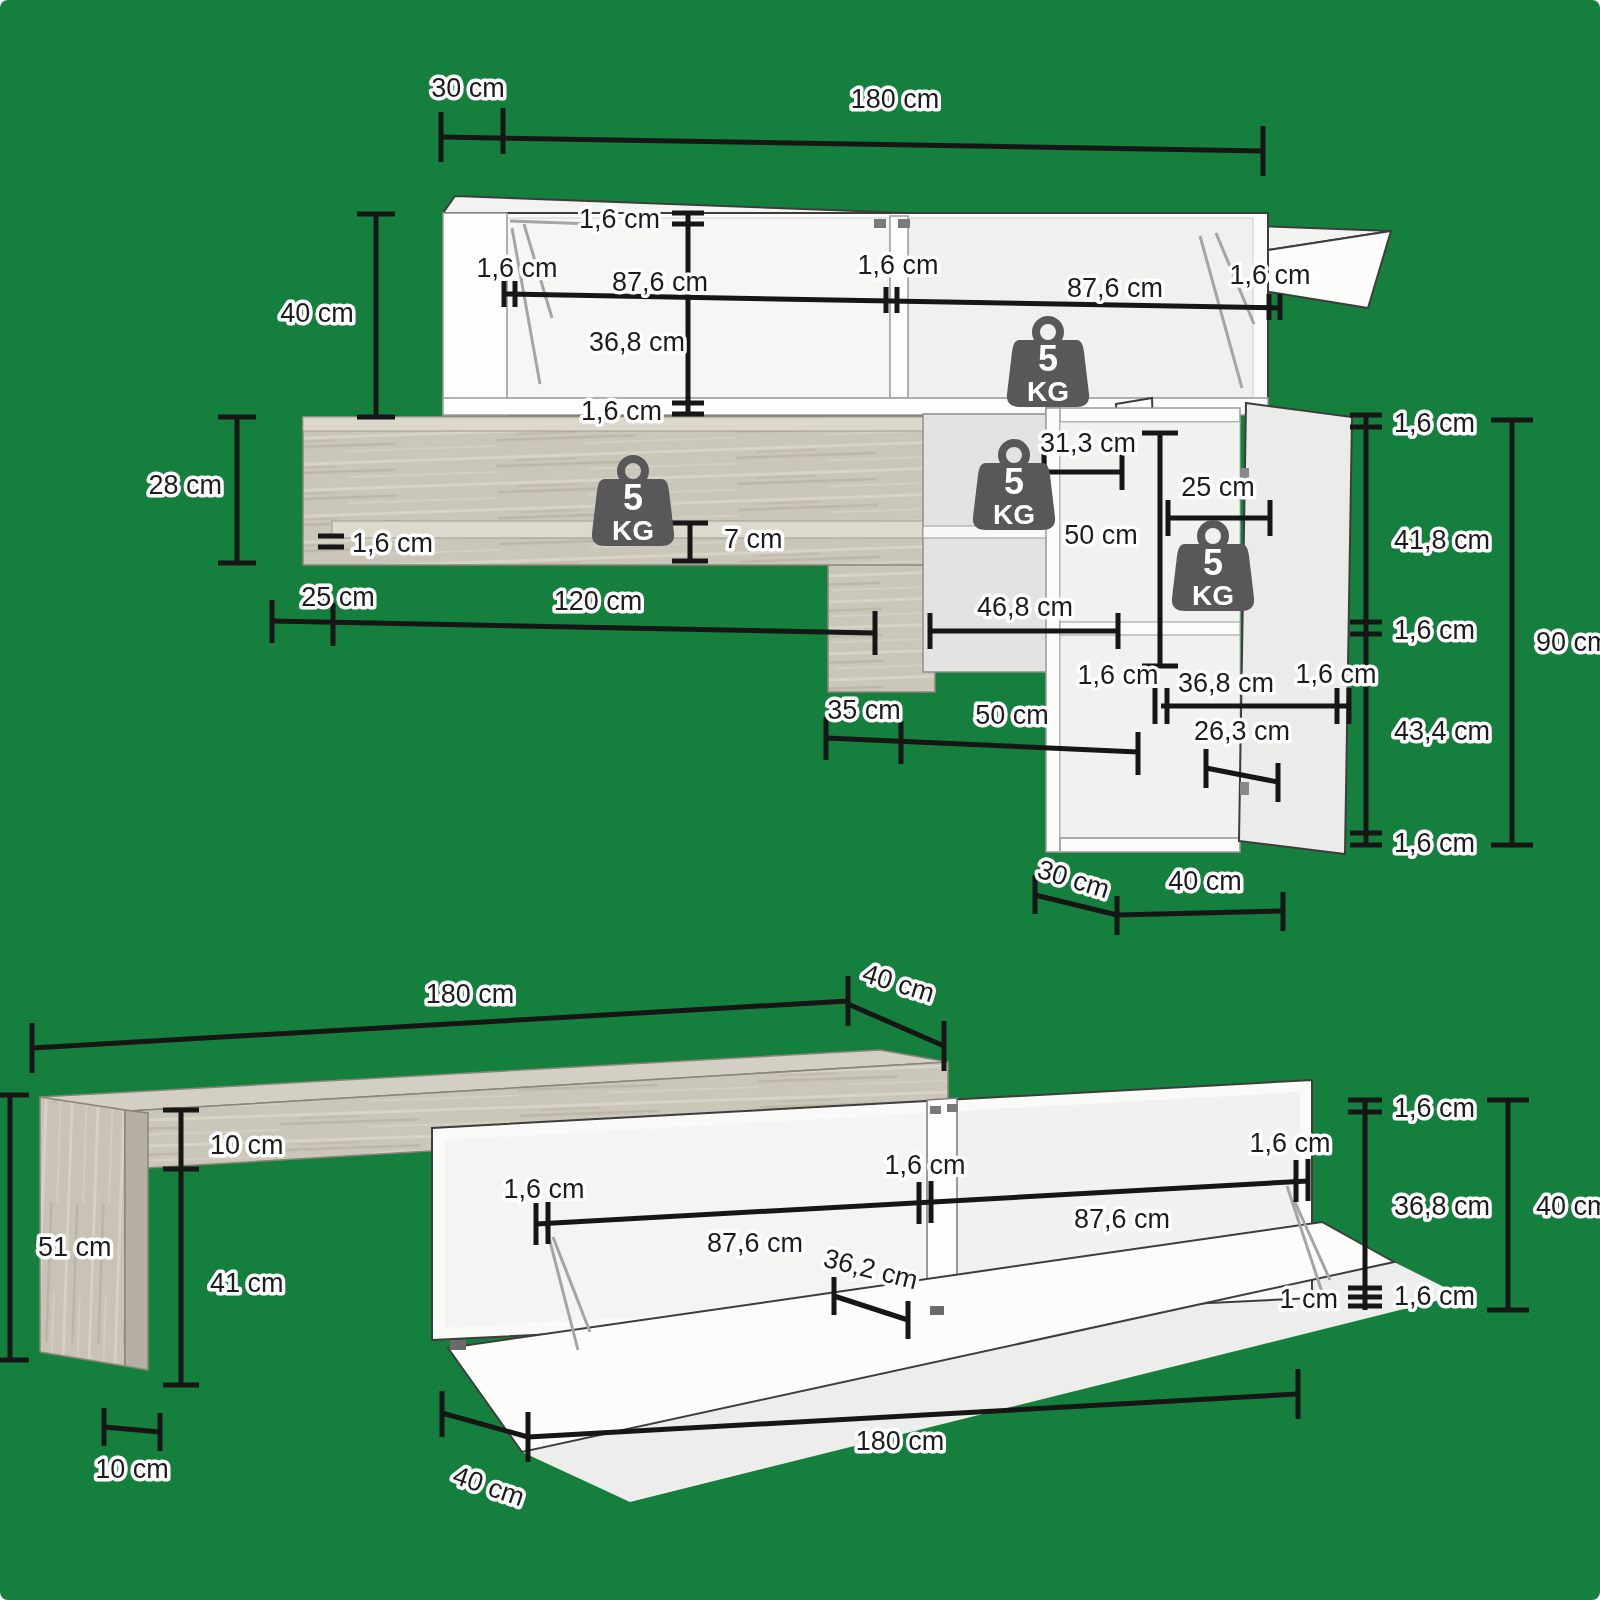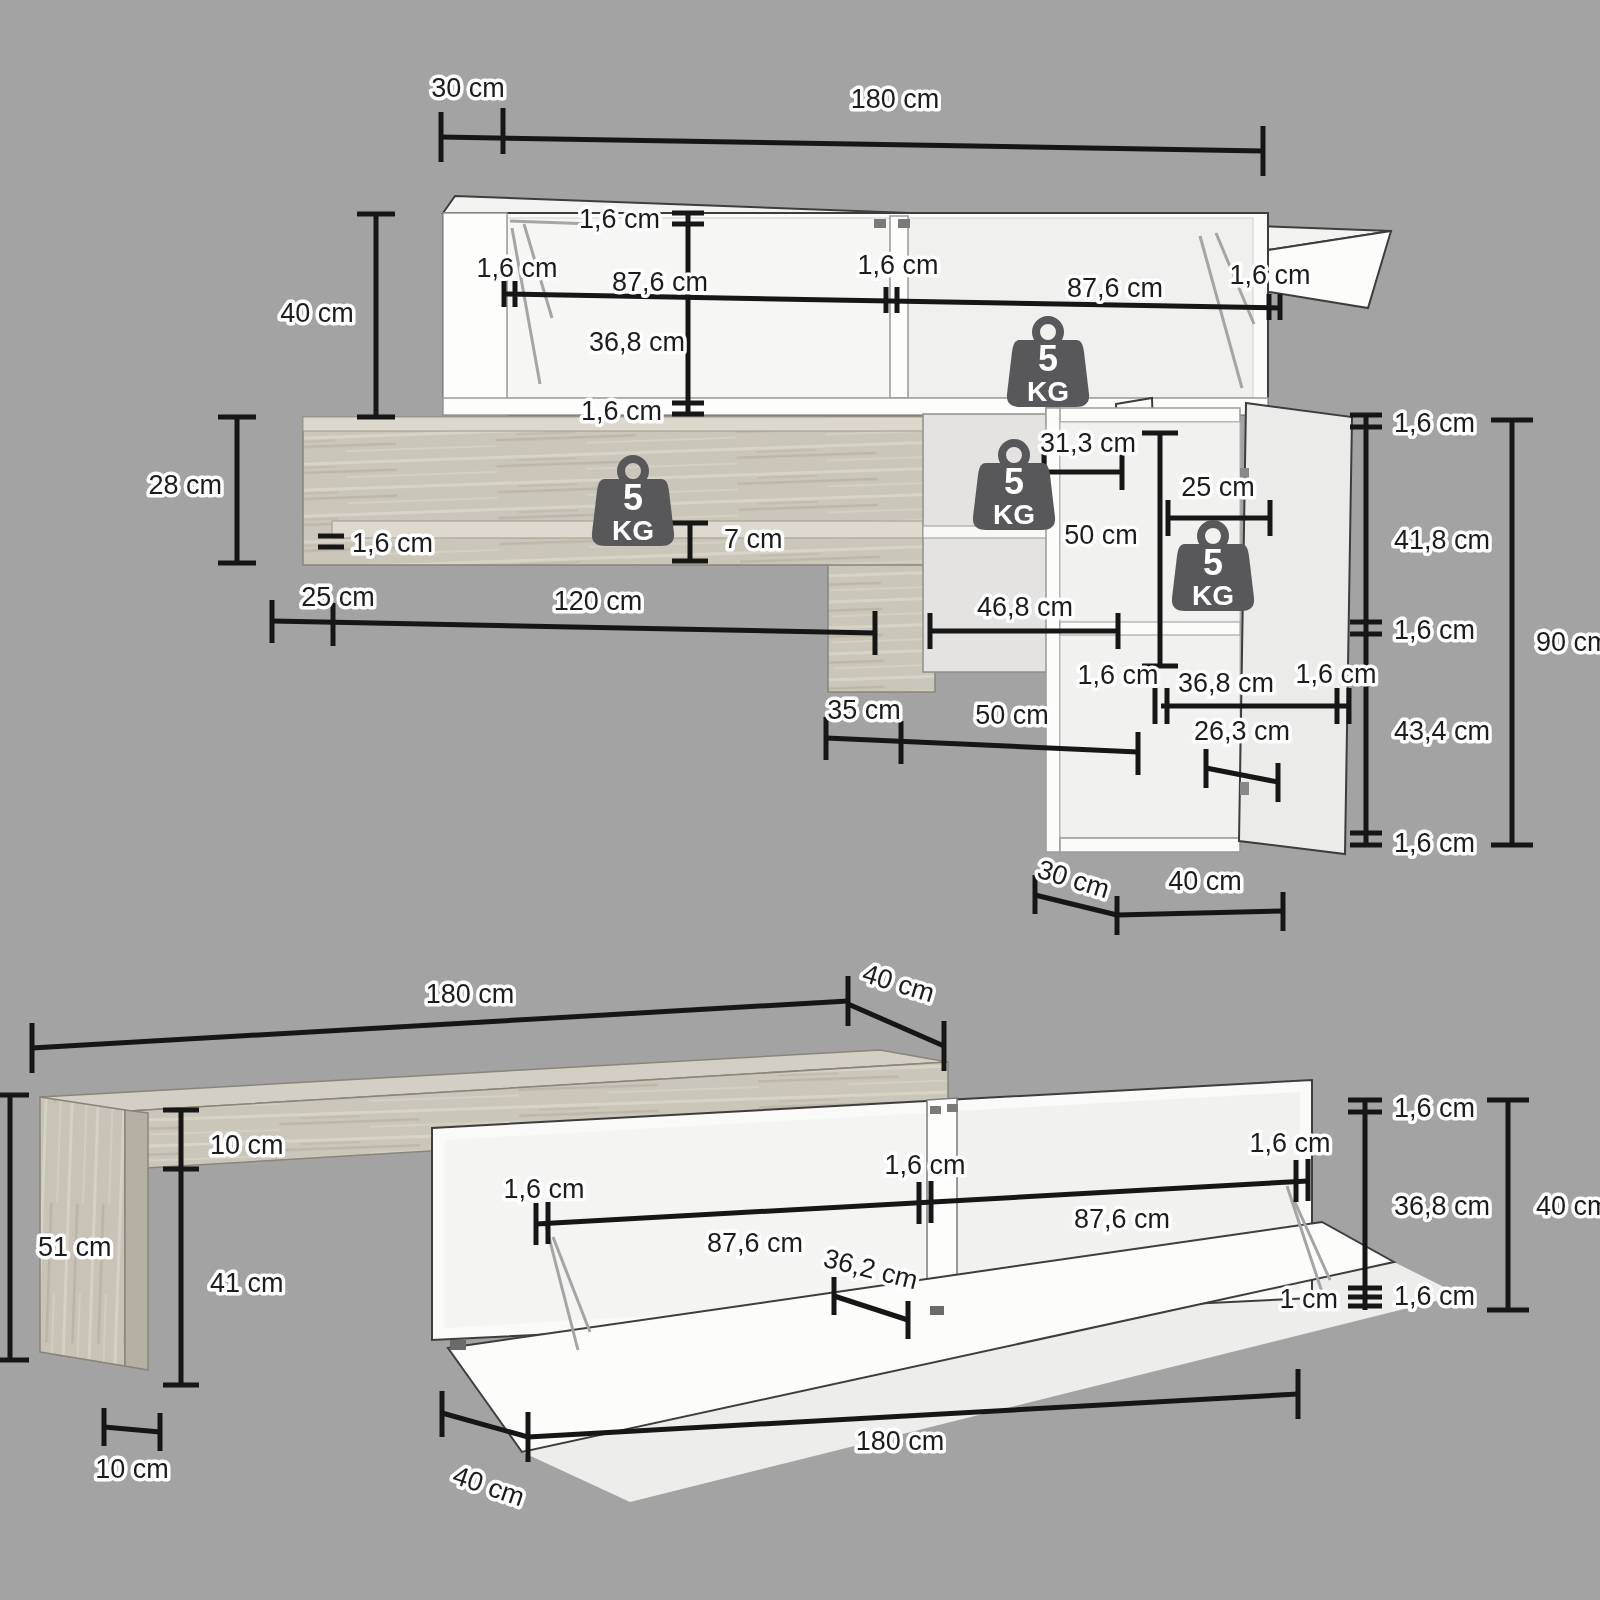--- a/index.html
+++ b/index.html
@@ -1,16 +1,16 @@
 <!DOCTYPE html>
 <html><head>
 <meta charset="utf-8">
 <style>
   html,body{margin:0;padding:0;background:#ffffff;}
-  .stage{width:1600px;height:1600px;position:relative;background:#a3a3a3;}
+  .stage{width:1600px;height:1600px;position:relative;background:#15803d;border-radius:8px;}
   svg{display:block;}
   .txt{font-family:"Liberation Sans","DejaVu Sans",sans-serif;font-size:27px;fill:#1c1c1c;
        paint-order:stroke;stroke:#ffffff;stroke-width:7px;stroke-linejoin:round;}
   .dim{stroke:#161616;stroke-width:5;fill:none;stroke-linecap:butt;}
   .edge{stroke:#3d3d3d;stroke-width:2;}
   .edgelite{stroke:#9a9a9a;stroke-width:1.5;}
   .strut{stroke:#a5a5a5;stroke-width:3;fill:none;}
   .badge-num{font-family:"Liberation Sans","DejaVu Sans",sans-serif;font-weight:bold;font-size:36px;fill:#fff;}
   .badge-kg{font-family:"Liberation Sans","DejaVu Sans",sans-serif;font-weight:bold;font-size:28px;fill:#fff;}
 </style>

